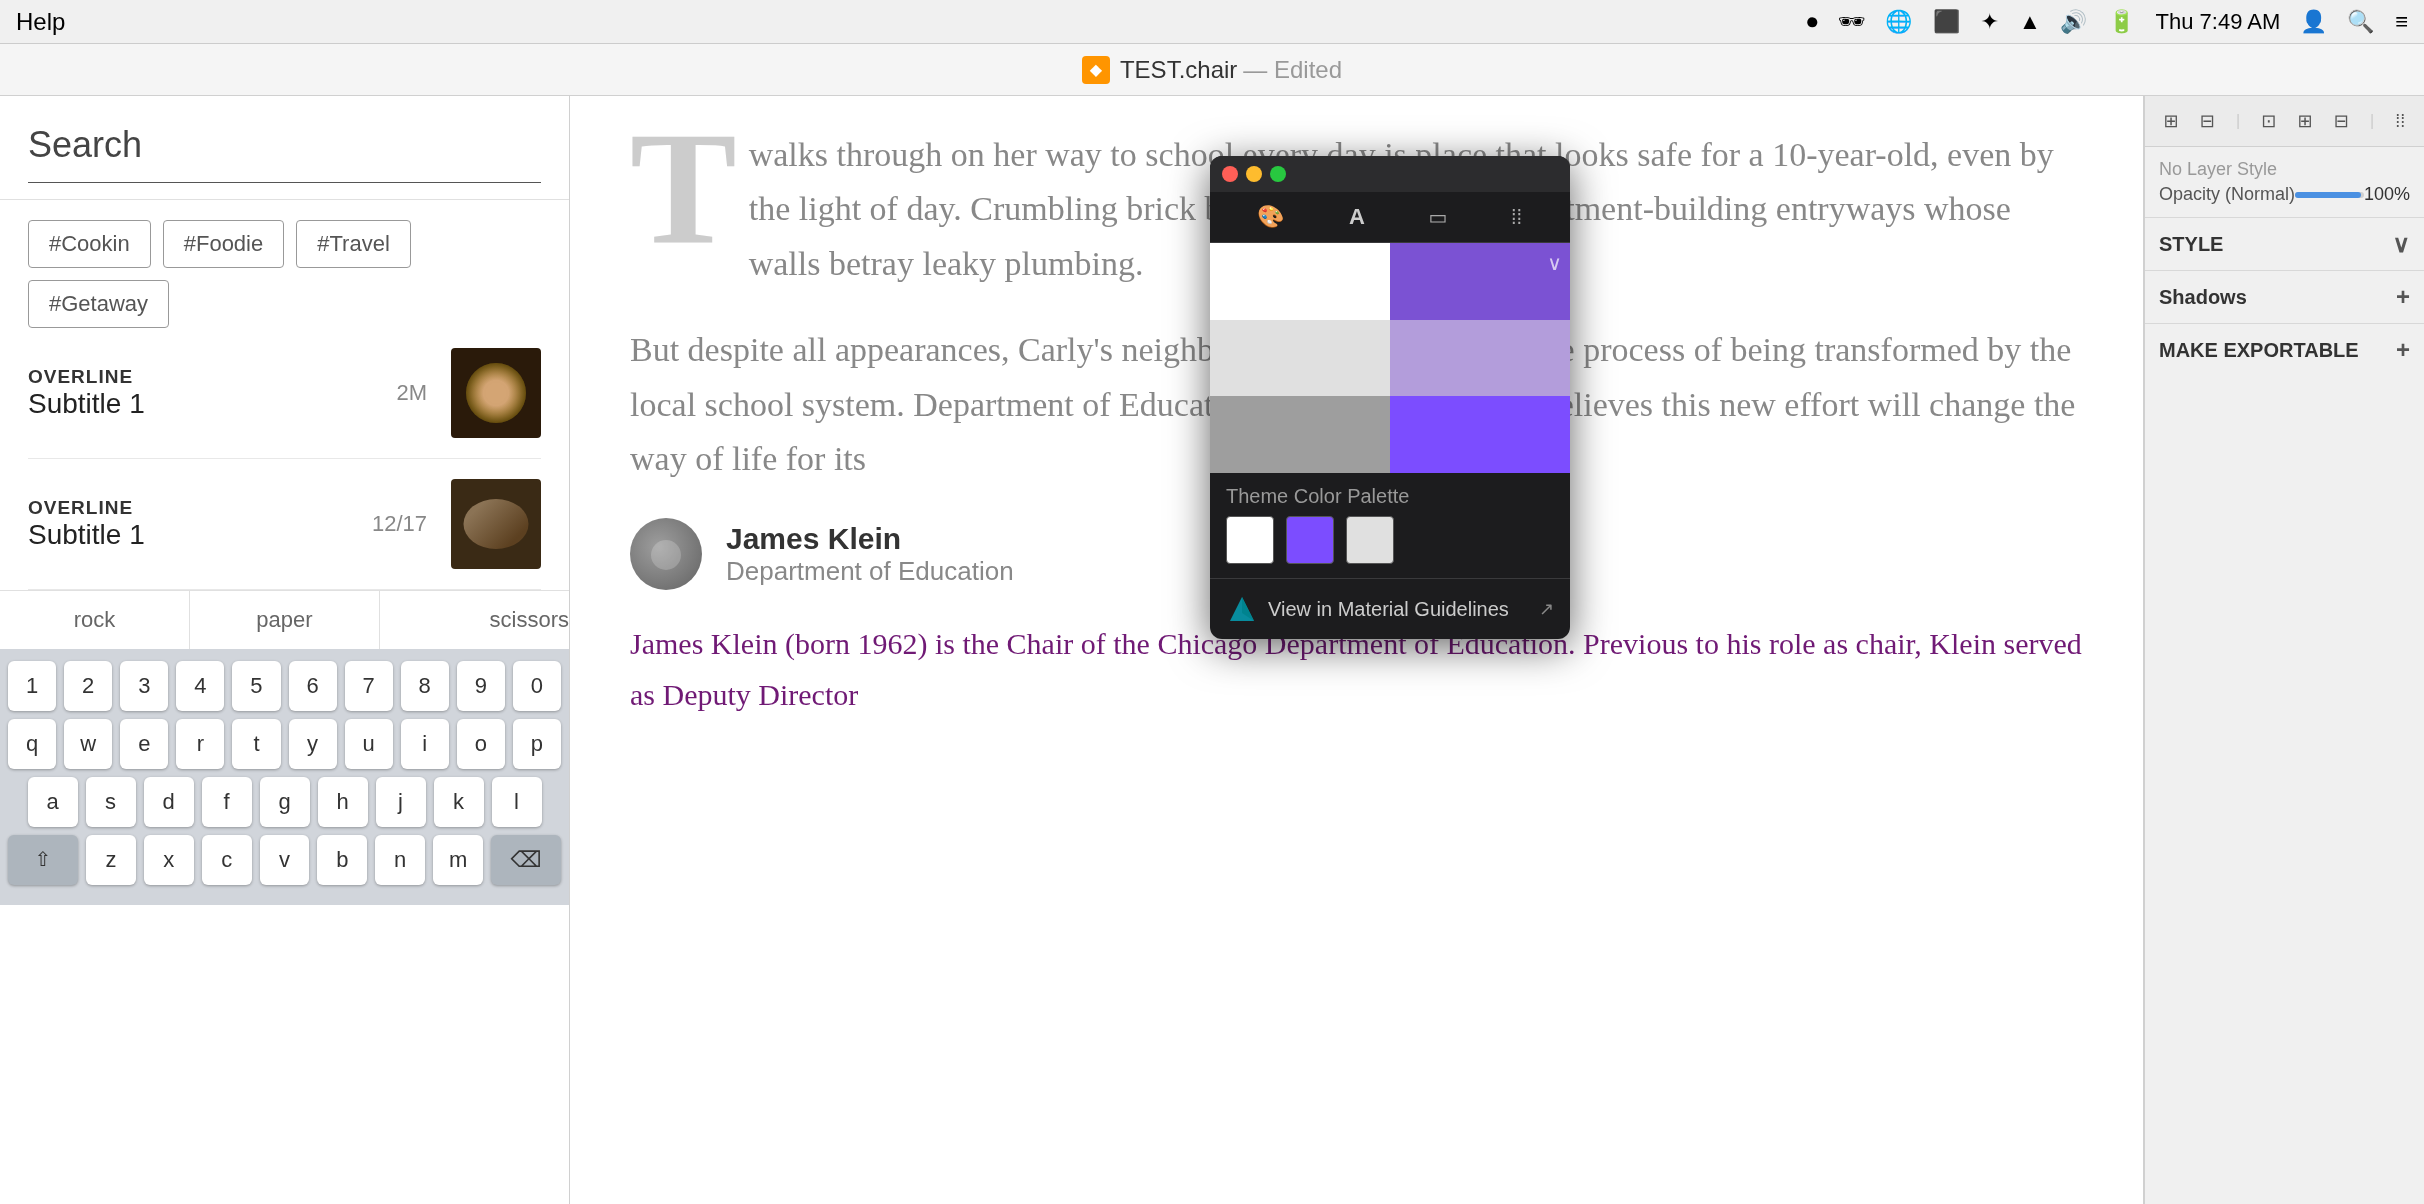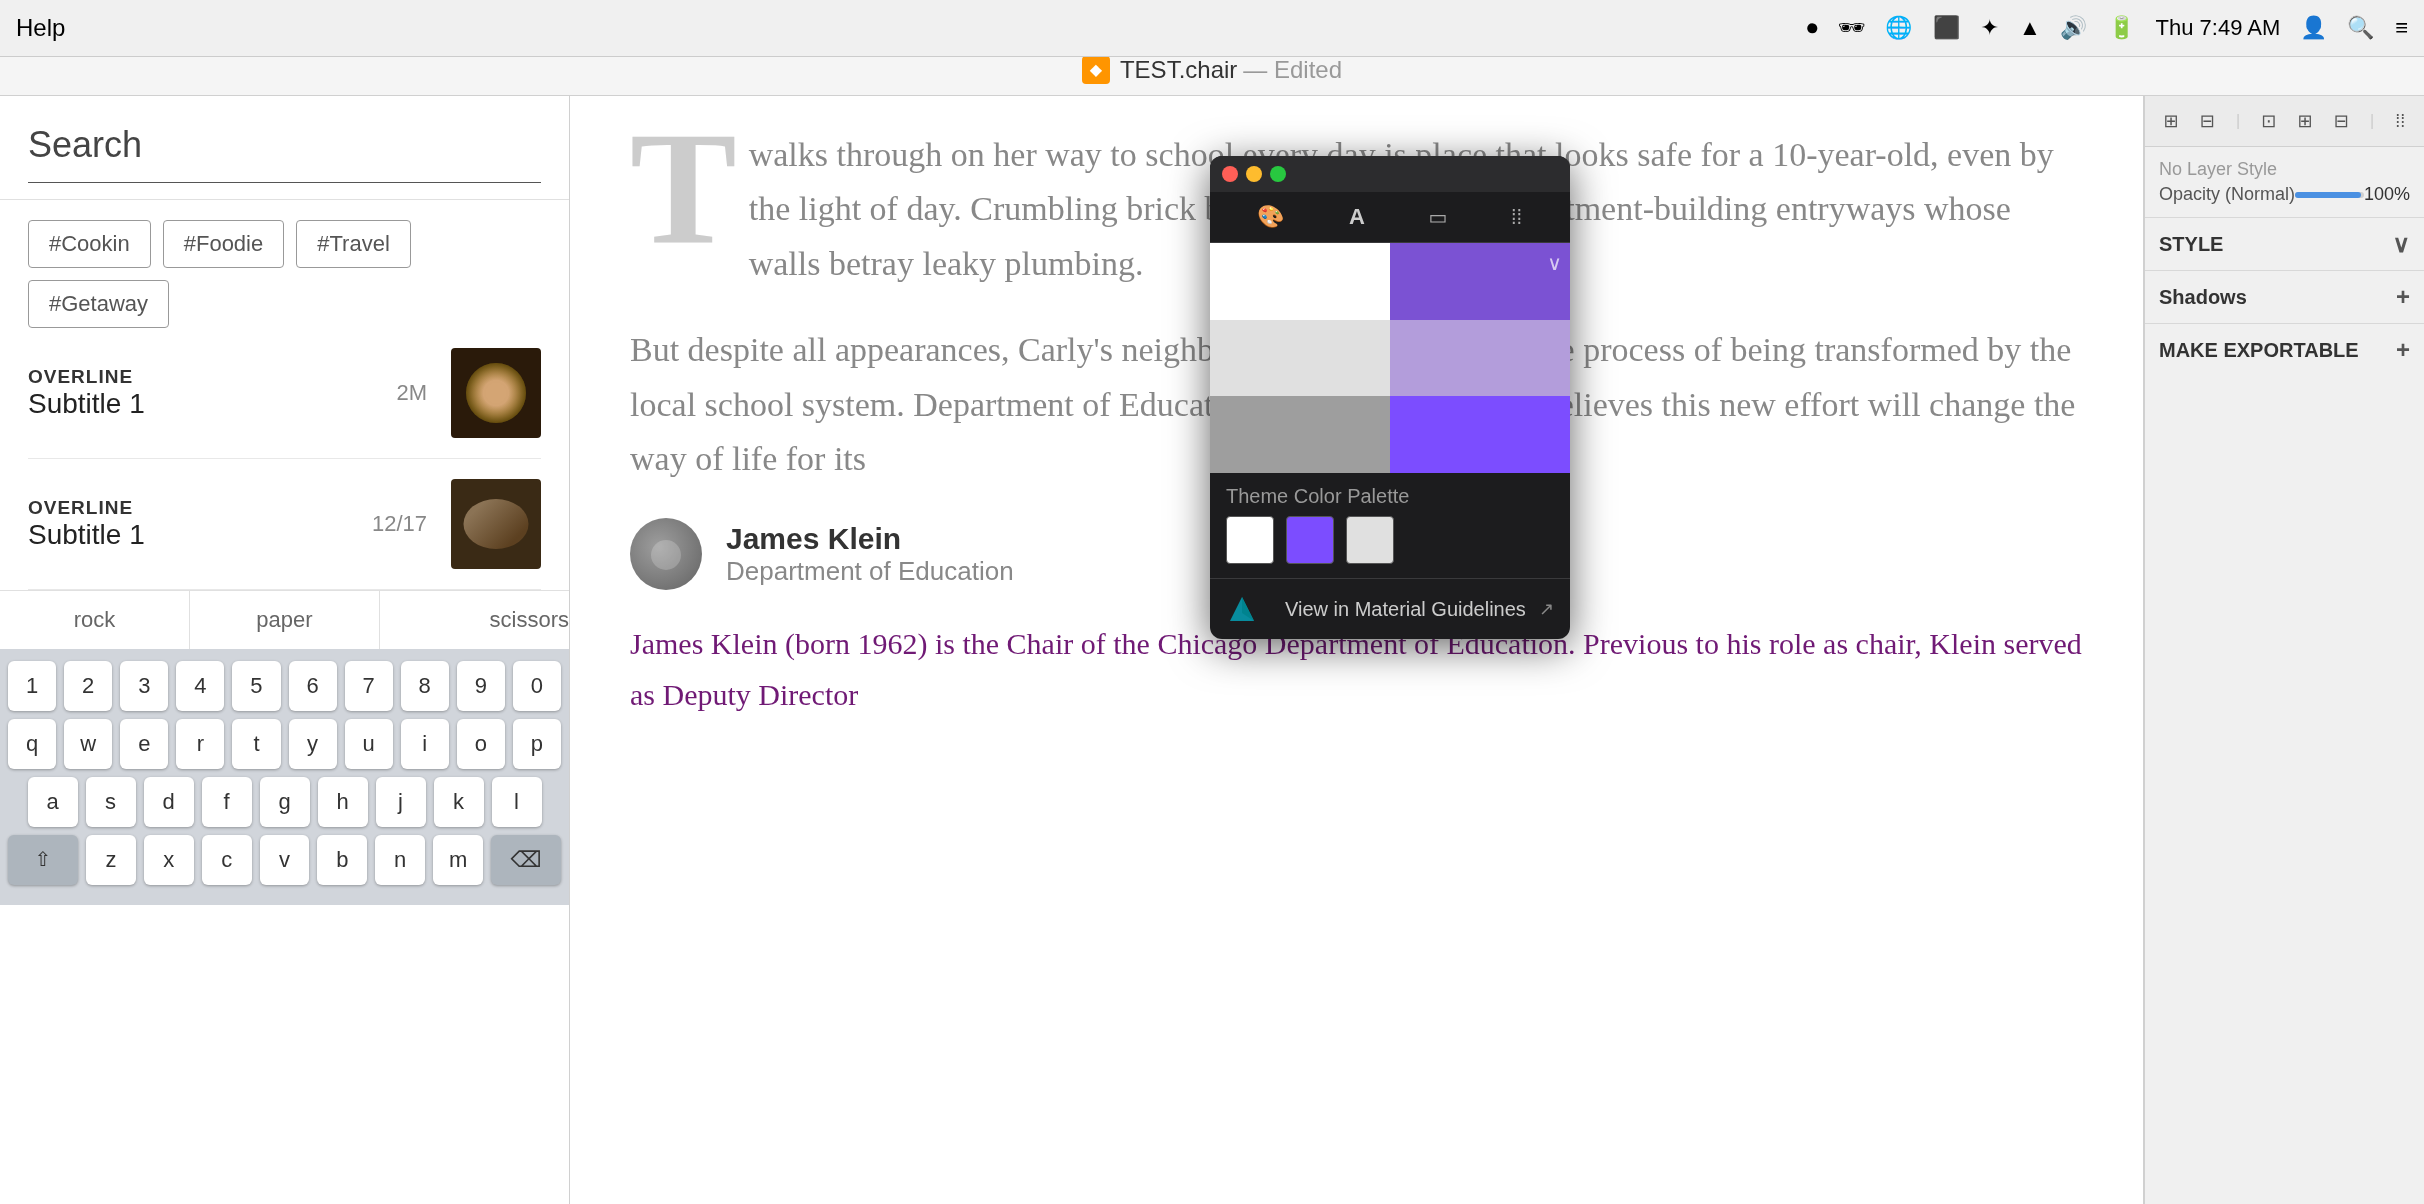--- a/index.html
+++ b/index.html
@@ -9,21 +9,21 @@
       width: 2424px;
       height: 1204px;
       overflow: hidden;
       position: relative;
     }
 
     
     .menu-bar {
       position: fixed;
       top: 0; left: 0; right: 0;
-      height: 57px;
+      height: 44px;
       background: #f0f0f0;
       display: flex;
       align-items: center;
       padding: 12px 16px;
       font-size: 24px;
       z-index: 100;
       border-bottom: 1px solid #ccc;
     }
     .menu-bar-left { display: flex; align-items: center; gap: 24px; }
     .menu-bar-right { margin-left: auto; display: flex; align-items: center; gap: 20px; font-size: 22px; }
@@ -459,21 +459,20 @@
       border-top: 1px solid #3a3a3c;
       cursor: pointer;
     }
     .material-icon {
       width: 32px; height: 32px;
     }
     .material-link-text {
       font-size: 20px;
       color: #ccc;
       flex: 1;
-      margin-left: 17px;
     }
     .material-link-arrow {
       font-size: 18px;
       color: #888;
     }
   </style>
 </head>
 <body>
 
 <div class="menu-bar">

